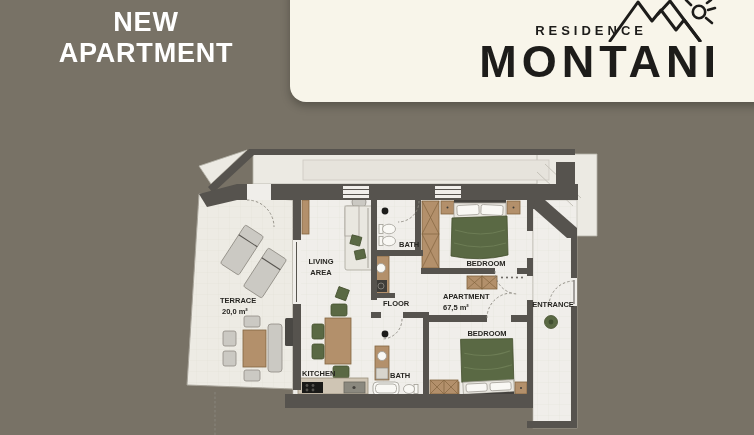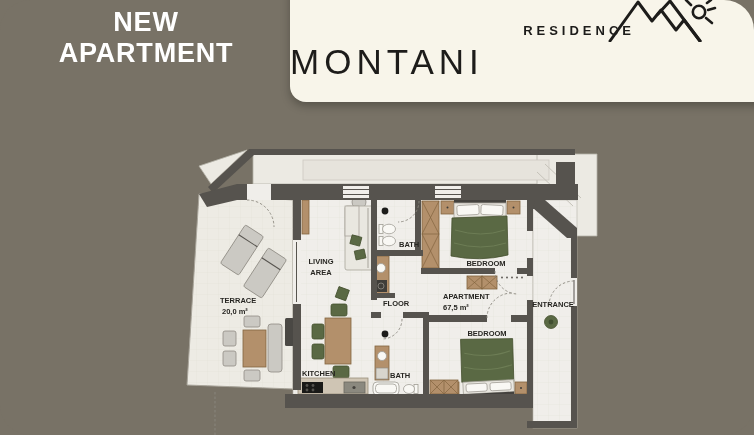--- a/index.html
+++ b/index.html
@@ -1,38 +1,37 @@
 <!DOCTYPE html>
 <html style="--background: #787266; --card: #f8f5ea; --ink: #1d1c1a; --headline: #ffffff; --wall: #56534e; --floor: #f0eeea; --green: #5a6944; --wood: #b3906b;"><head>
 <meta charset="utf-8">
 <style>
   html,body{margin:0;padding:0;background:#787266;}
   .canvas{
     position:relative;width:754px;height:435px;overflow:hidden;
     background:var(--background,#787266);
     font-family:"Liberation Sans",sans-serif;
-    border-radius:30px;
   }
   .headline{
     position:absolute;left:0;top:7px;width:292px;text-align:center;
     color:var(--headline,#ffffff);font-weight:700;font-size:27px;line-height:31px;
     letter-spacing:.8px;
   }
   .brand-card{
     position:absolute;left:290px;top:-12px;width:476px;height:114px;
     background:var(--card,#f8f5ea);border-bottom-left-radius:16px;
     box-shadow:0 4px 8px rgba(30,28,24,.35);
   }
   .residence{
-    position:absolute;left:0;top:35px;width:313px;text-align:right;
+    position:absolute;left:12px;top:35px;width:313px;text-align:right;
     font-size:13px;letter-spacing:4px;font-weight:600;color:var(--ink,#1d1c1a);padding-left:32px;
   }
   .montani{
-    position:absolute;left:0;top:55px;width:431px;text-align:left;
-    font-size:35px;letter-spacing:5px;font-weight:400;color:var(--ink,#1d1c1a);
+    position:absolute;left:0;top:55px;width:431px;text-align:right;
+    font-size:45px;letter-spacing:5px;font-weight:700;color:var(--ink,#1d1c1a);
     line-height:38px;white-space:nowrap;
   }
   .logo{position:absolute;left:318px;top:12px;width:112px;height:42px;}
   .floorplan{position:absolute;left:185px;top:140px;width:415px;height:295px;}
 
   
   .wall{fill:var(--wall,#56534e);}
   .gap{fill:var(--floor,#f0eeea);}
   .floorA{fill:#edebe4;stroke:#a8a49a;stroke-width:1;}
   .floorB{fill:var(--floor,#f0eeea);stroke:#b5b2a8;stroke-width:.6;}

